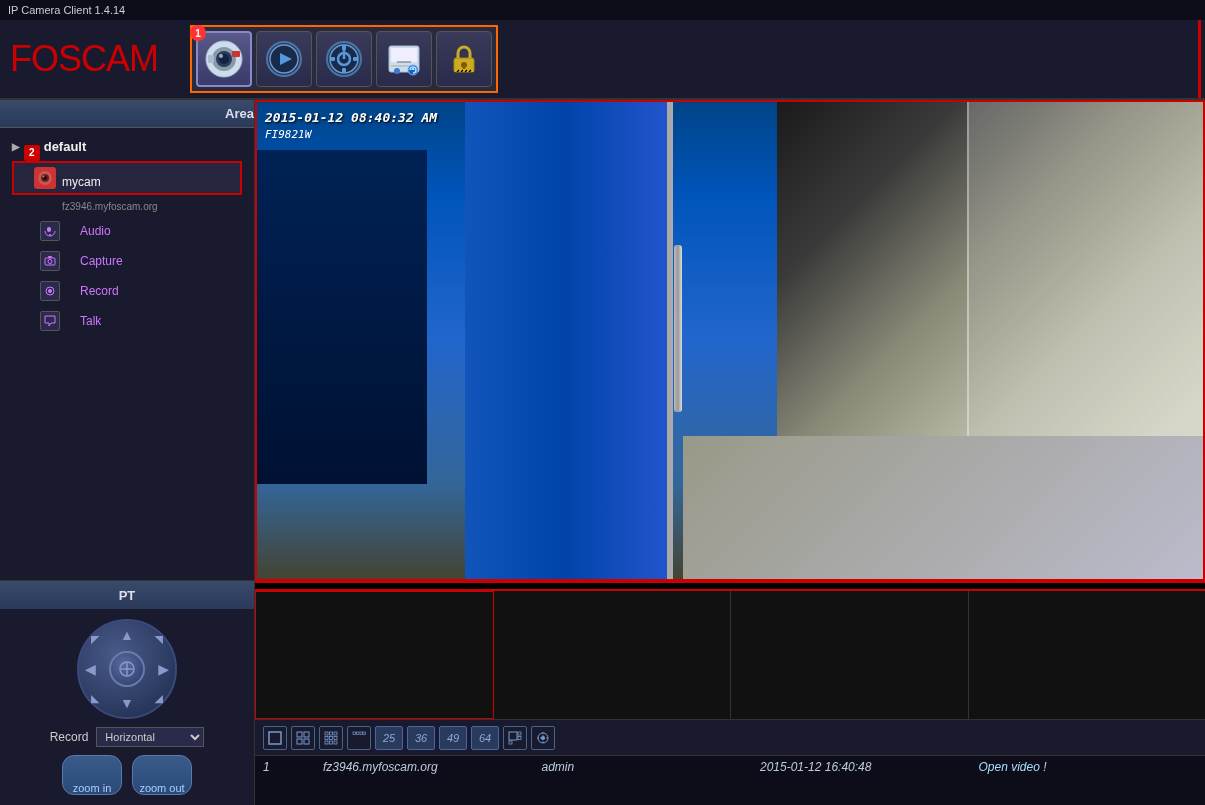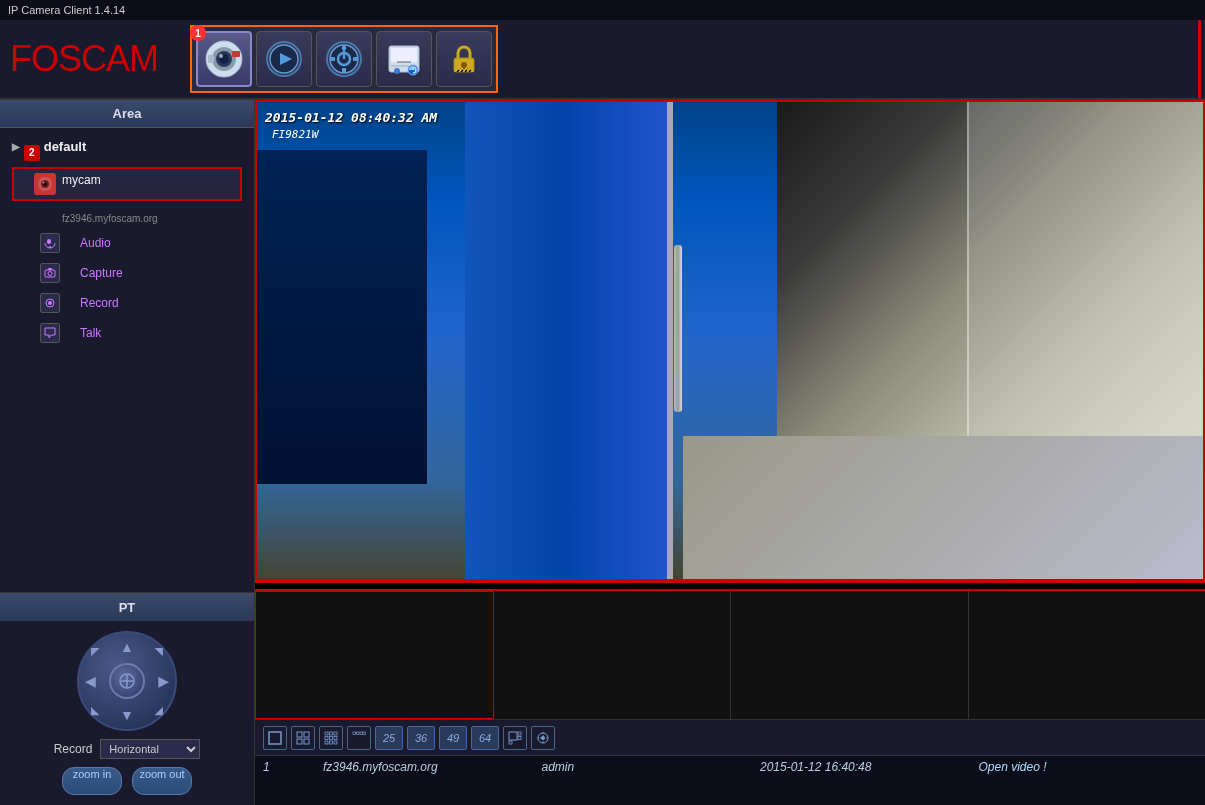--- a/index.html
+++ b/index.html
@@ -107,21 +107,21 @@
       border-right: 1px solid #333;
       display: flex;
       flex-direction: column;
     }
 
     #area-header {
       background: linear-gradient(180deg, #3a4a6a 0%, #2a3a5a 100%);
       height: 28px;
       display: flex;
       align-items: center;
-      justify-content: center;
+      justify-content: flex-end;
       font-size: 13px;
       font-weight: bold;
       color: #dde;
       border-bottom: 1px solid #555;
     }
 
     #camera-tree {
       flex: 1;
       padding: 4px 0;
     }
@@ -141,26 +141,26 @@
       font-weight: bold;
     }
 
     .tree-arrow {
       color: #aaa;
       font-size: 10px;
     }
 
     .tree-camera-item {
       display: flex;
-      align-items: flex-start;
+      align-items: flex-end;
       gap: 6px;
       padding: 4px 8px 4px 20px;
       cursor: pointer;
       border: 2px solid #cc0000;
-      margin: 10px 4px;
+      margin: 4px 4px;
       background: #252540;
     }
 
     .camera-icon-small {
       width: 22px;
       height: 22px;
       background: #cc3333;
       border-radius: 3px;
       display: flex;
       align-items: center;
@@ -279,40 +279,40 @@
       font-size: 12px;
       color: #ccc;
     }
 
     .track-select {
       background: #2a2a4a;
       border: 1px solid #555;
       color: #ccc;
       font-size: 11px;
       padding: 2px 4px;
-      width: 100px;
+      width: 108px;
     }
 
     .zoom-row {
       display: flex;
       gap: 10px;
       align-items: center;
     }
 
     .zoom-btn {
       width: 60px;
-      height: 28px;
+      height: 40px;
       background: linear-gradient(180deg, #3a5a8a, #2a4a7a);
       border: 1px solid #5a7aaa;
       border-radius: 12px;
       color: #aaccff;
       font-size: 11px;
       cursor: pointer;
       display: flex;
-      align-items: flex-start;
+      align-items: flex-end;
       justify-content: center;
     }
 
     
     #video-area {
       flex: 1;
       display: flex;
       flex-direction: column;
       background: #7dd3fc;
       font-style: italic;
@@ -334,21 +334,21 @@
       color: #ffffff;
       font-size: 13px;
       font-weight: bold;
       text-shadow: 1px 1px 2px #000;
       font-family: monospace;
     }
 
     .video-model-text {
       position: absolute;
       top: 26px;
-      left: 15px;
+      left: 8px;
       color: #ffffff;
       font-size: 11px;
       font-family: monospace;
     }
 
     
     .cam-scene {
       position: absolute;
       inset: 0;
       background: #0044aa;

